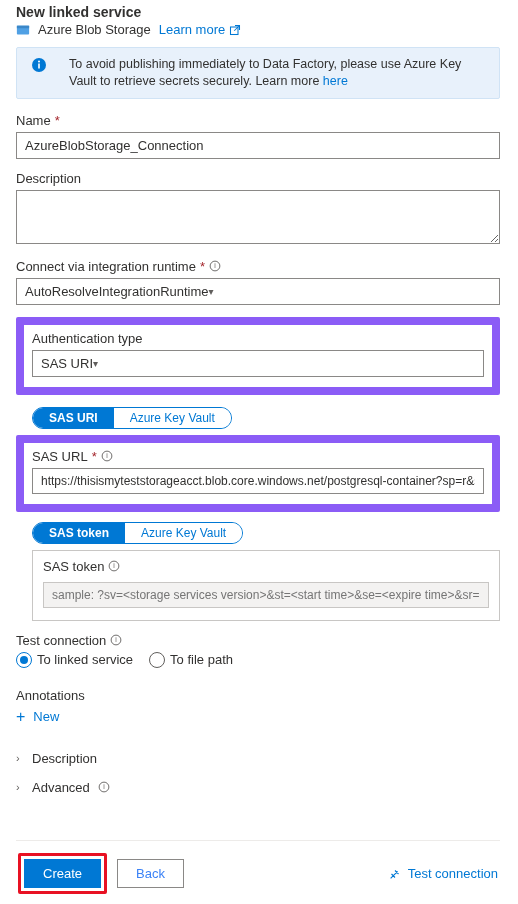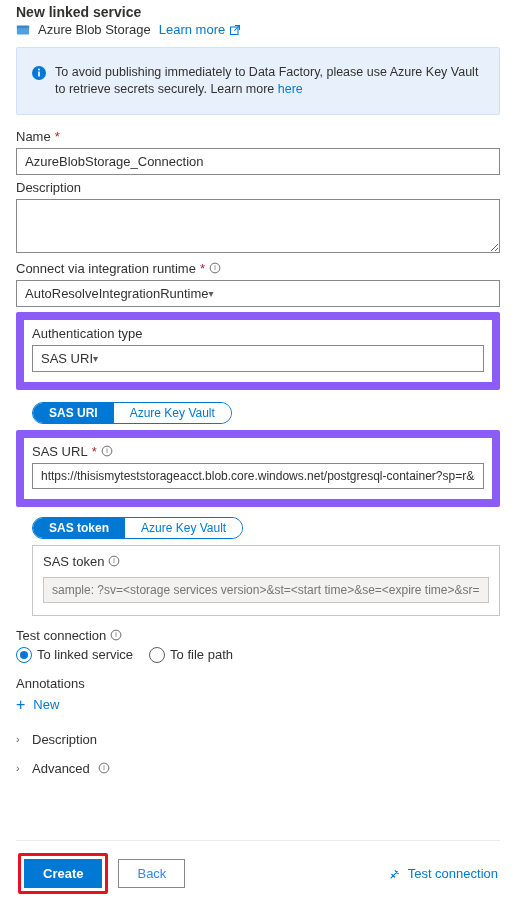--- a/index.html
+++ b/index.html
@@ -27,29 +27,29 @@
     color: #323130;
   }
   .sub-row { display:flex; align-items:center; gap:8px; margin-top:2px; }
   .blob-icon { width:14px; height:14px; display:inline-block; }
   .subtype { font-size:13px; color:#323130; }
   .link { color:#0078d4; cursor:pointer; display:inline-flex; align-items:center; gap:4px; }
   .open-icon { width:12px; height:12px; }
   .info-banner {
     background:#e8f1fb;
     border:1px solid #d0e3f5;
-    padding:16px 14px;
+    padding:8px 14px;
     display:flex;
-    gap:8px;
+    gap:22px;
     margin-bottom:14px;
     border-radius:2px;
   }
   .info-banner .icon { flex:0 0 auto; color:#0078d4; width:16px; height:16px; margin-top:1px; }
   .info-banner .text { font-size:12.5px; line-height:1.35; color:#323130; }
-  .field { margin-bottom:5px; }
+  .field { margin-bottom:12px; }
   .label { font-size:13px; margin-bottom:4px; display:flex; align-items:center; gap:4px; }
   .req { color:#a4262c; }
   .info-sm { width:12px; height:12px; color:#605e5c; }
   input.text, textarea.text, .select {
     width:100%;
     border:1px solid #8a8886;
     font-family:inherit;
     font-size:13px;
     padding:5px 8px;
     background:#fff;
@@ -116,21 +116,21 @@
   }
   .btn {
     padding:6px 18px;
     font-size:13px;
     border:1px solid #8a8886;
     background:#fff;
     color:#3b82f6;
     cursor:pointer;
   }
   .btn.primary {
-    background:#0078d4; color:#fff; border-color:#0078d4;font-weight:bold;
+    background:#0078d4; color:#fff; border-color:#0078d4;
   }
   .hl-wrap {
     border:3px solid #e81123;
     padding:3px;
     border-radius:2px;
     display:inline-block;
   }
   .foot-right { margin-left:auto; display:flex; align-items:center; gap:14px; }
   .foot-link { color:#0078d4; font-size:13px; display:flex; align-items:center; gap:6px; cursor:pointer; }
   .plug { width:14px; height:14px; }

